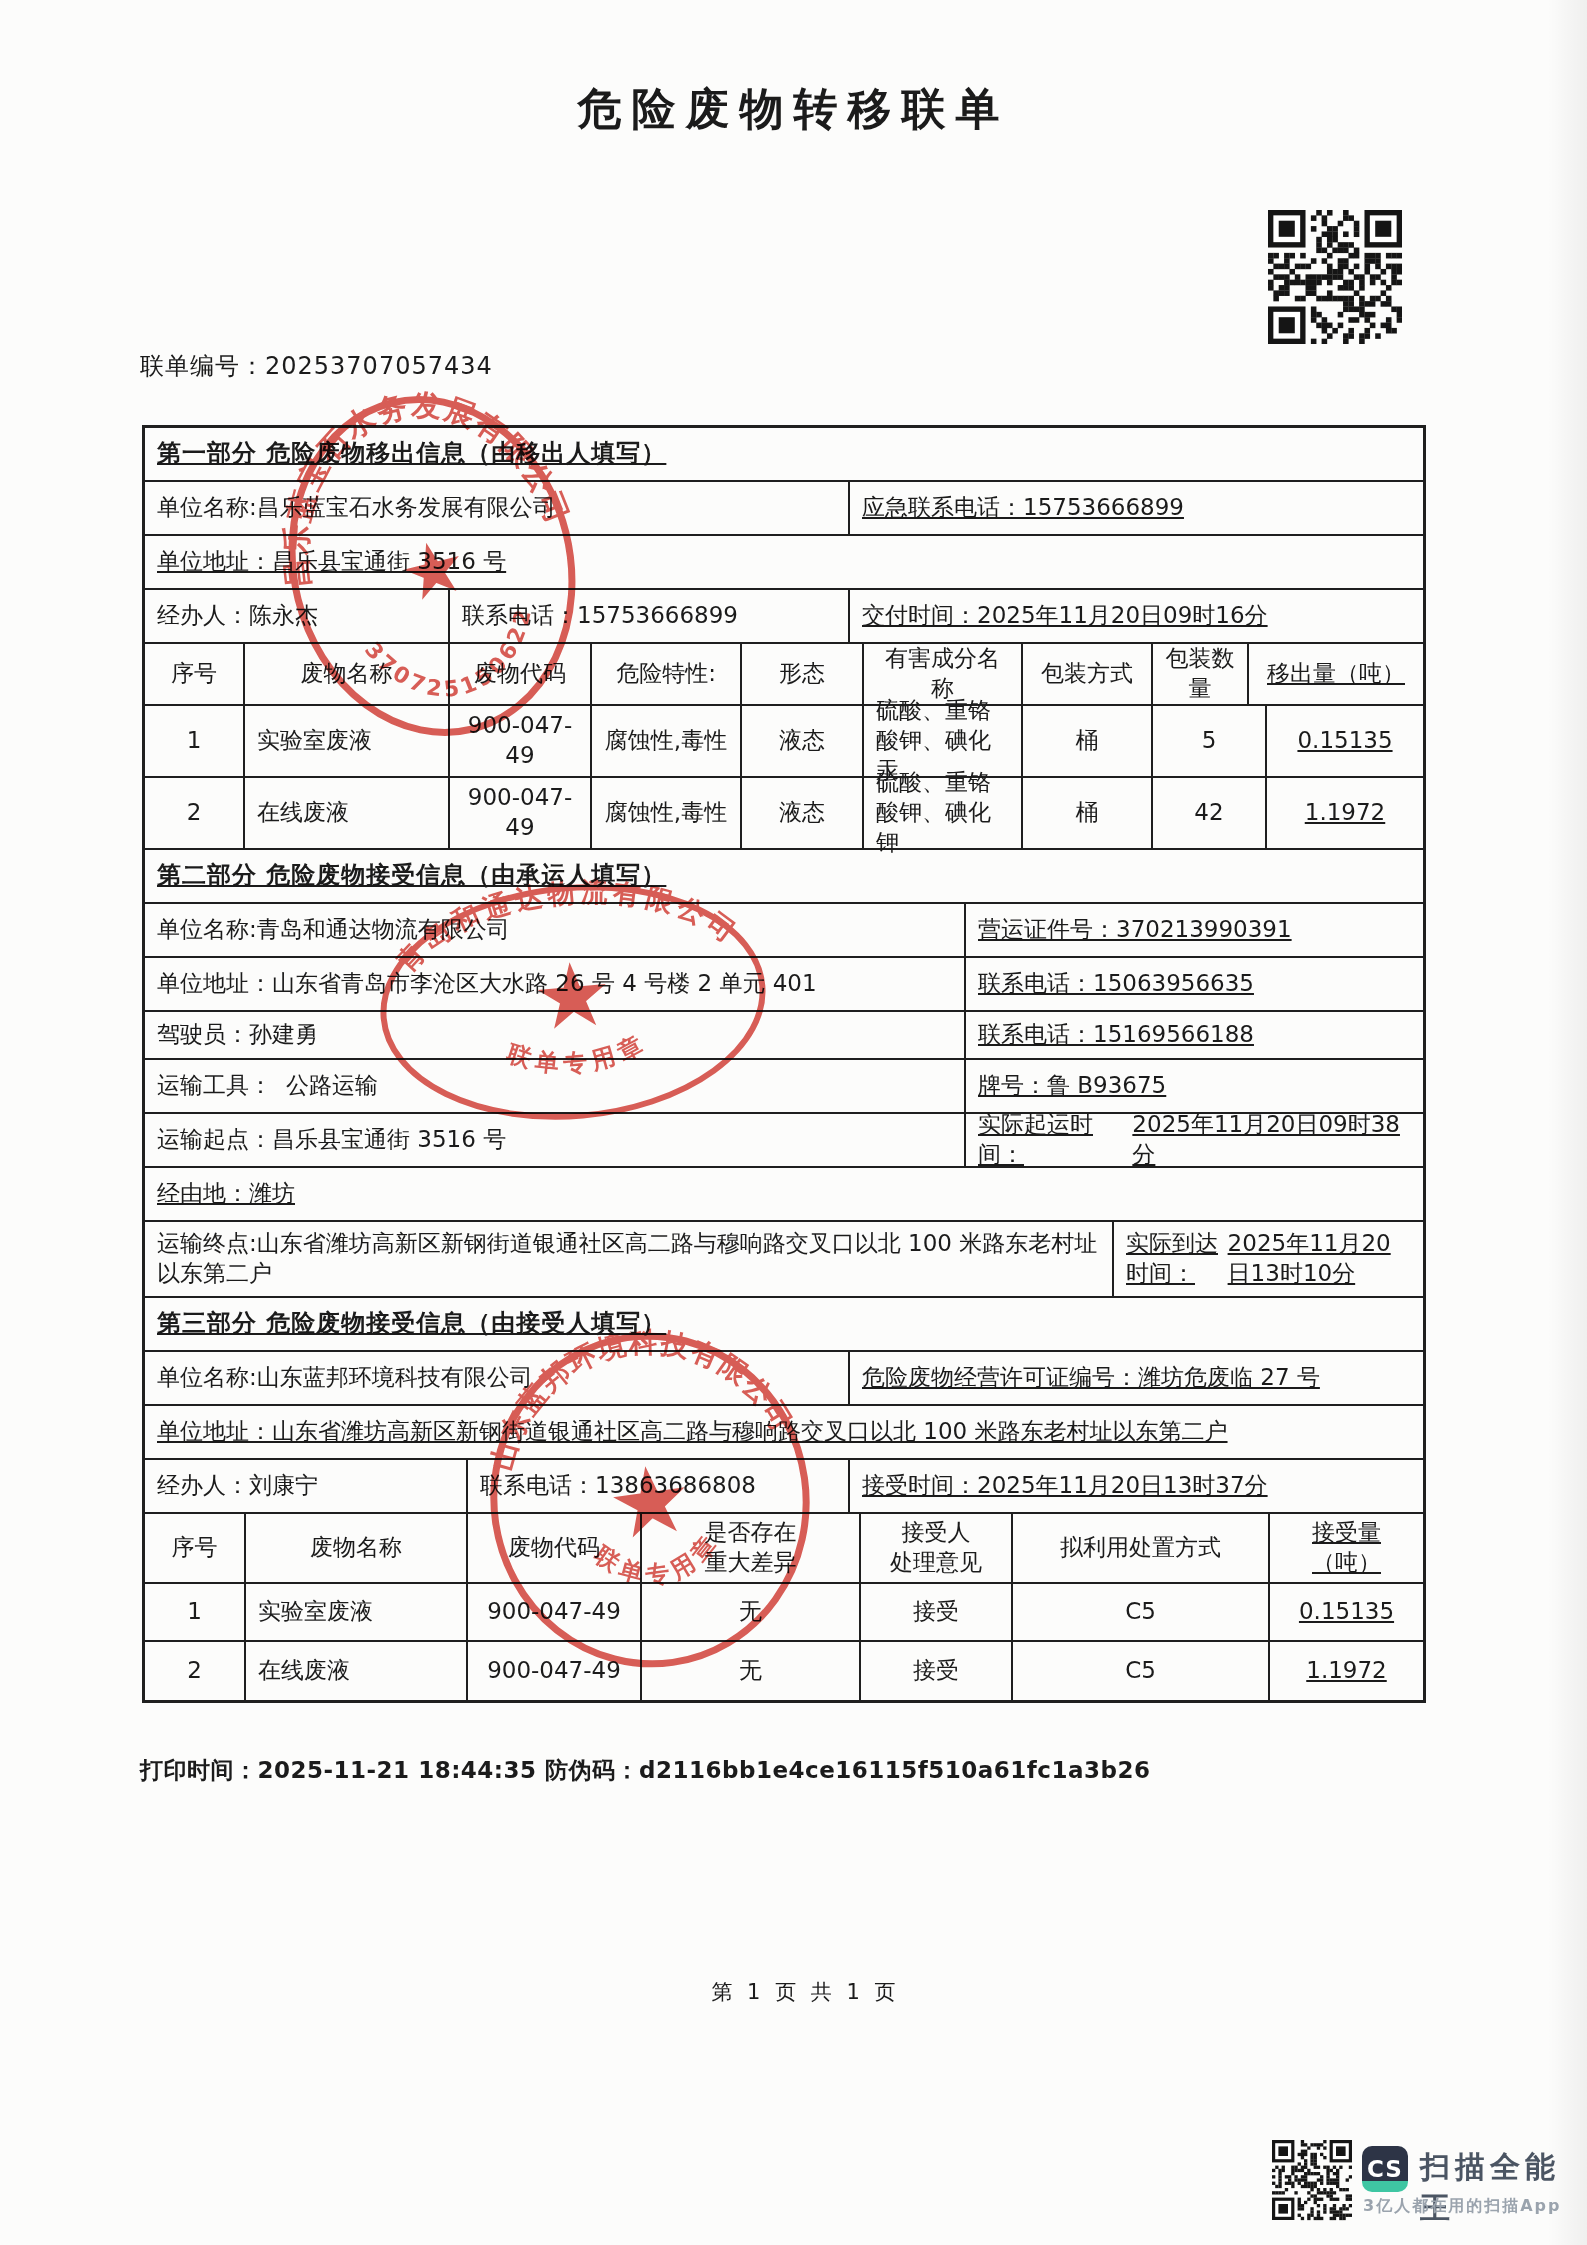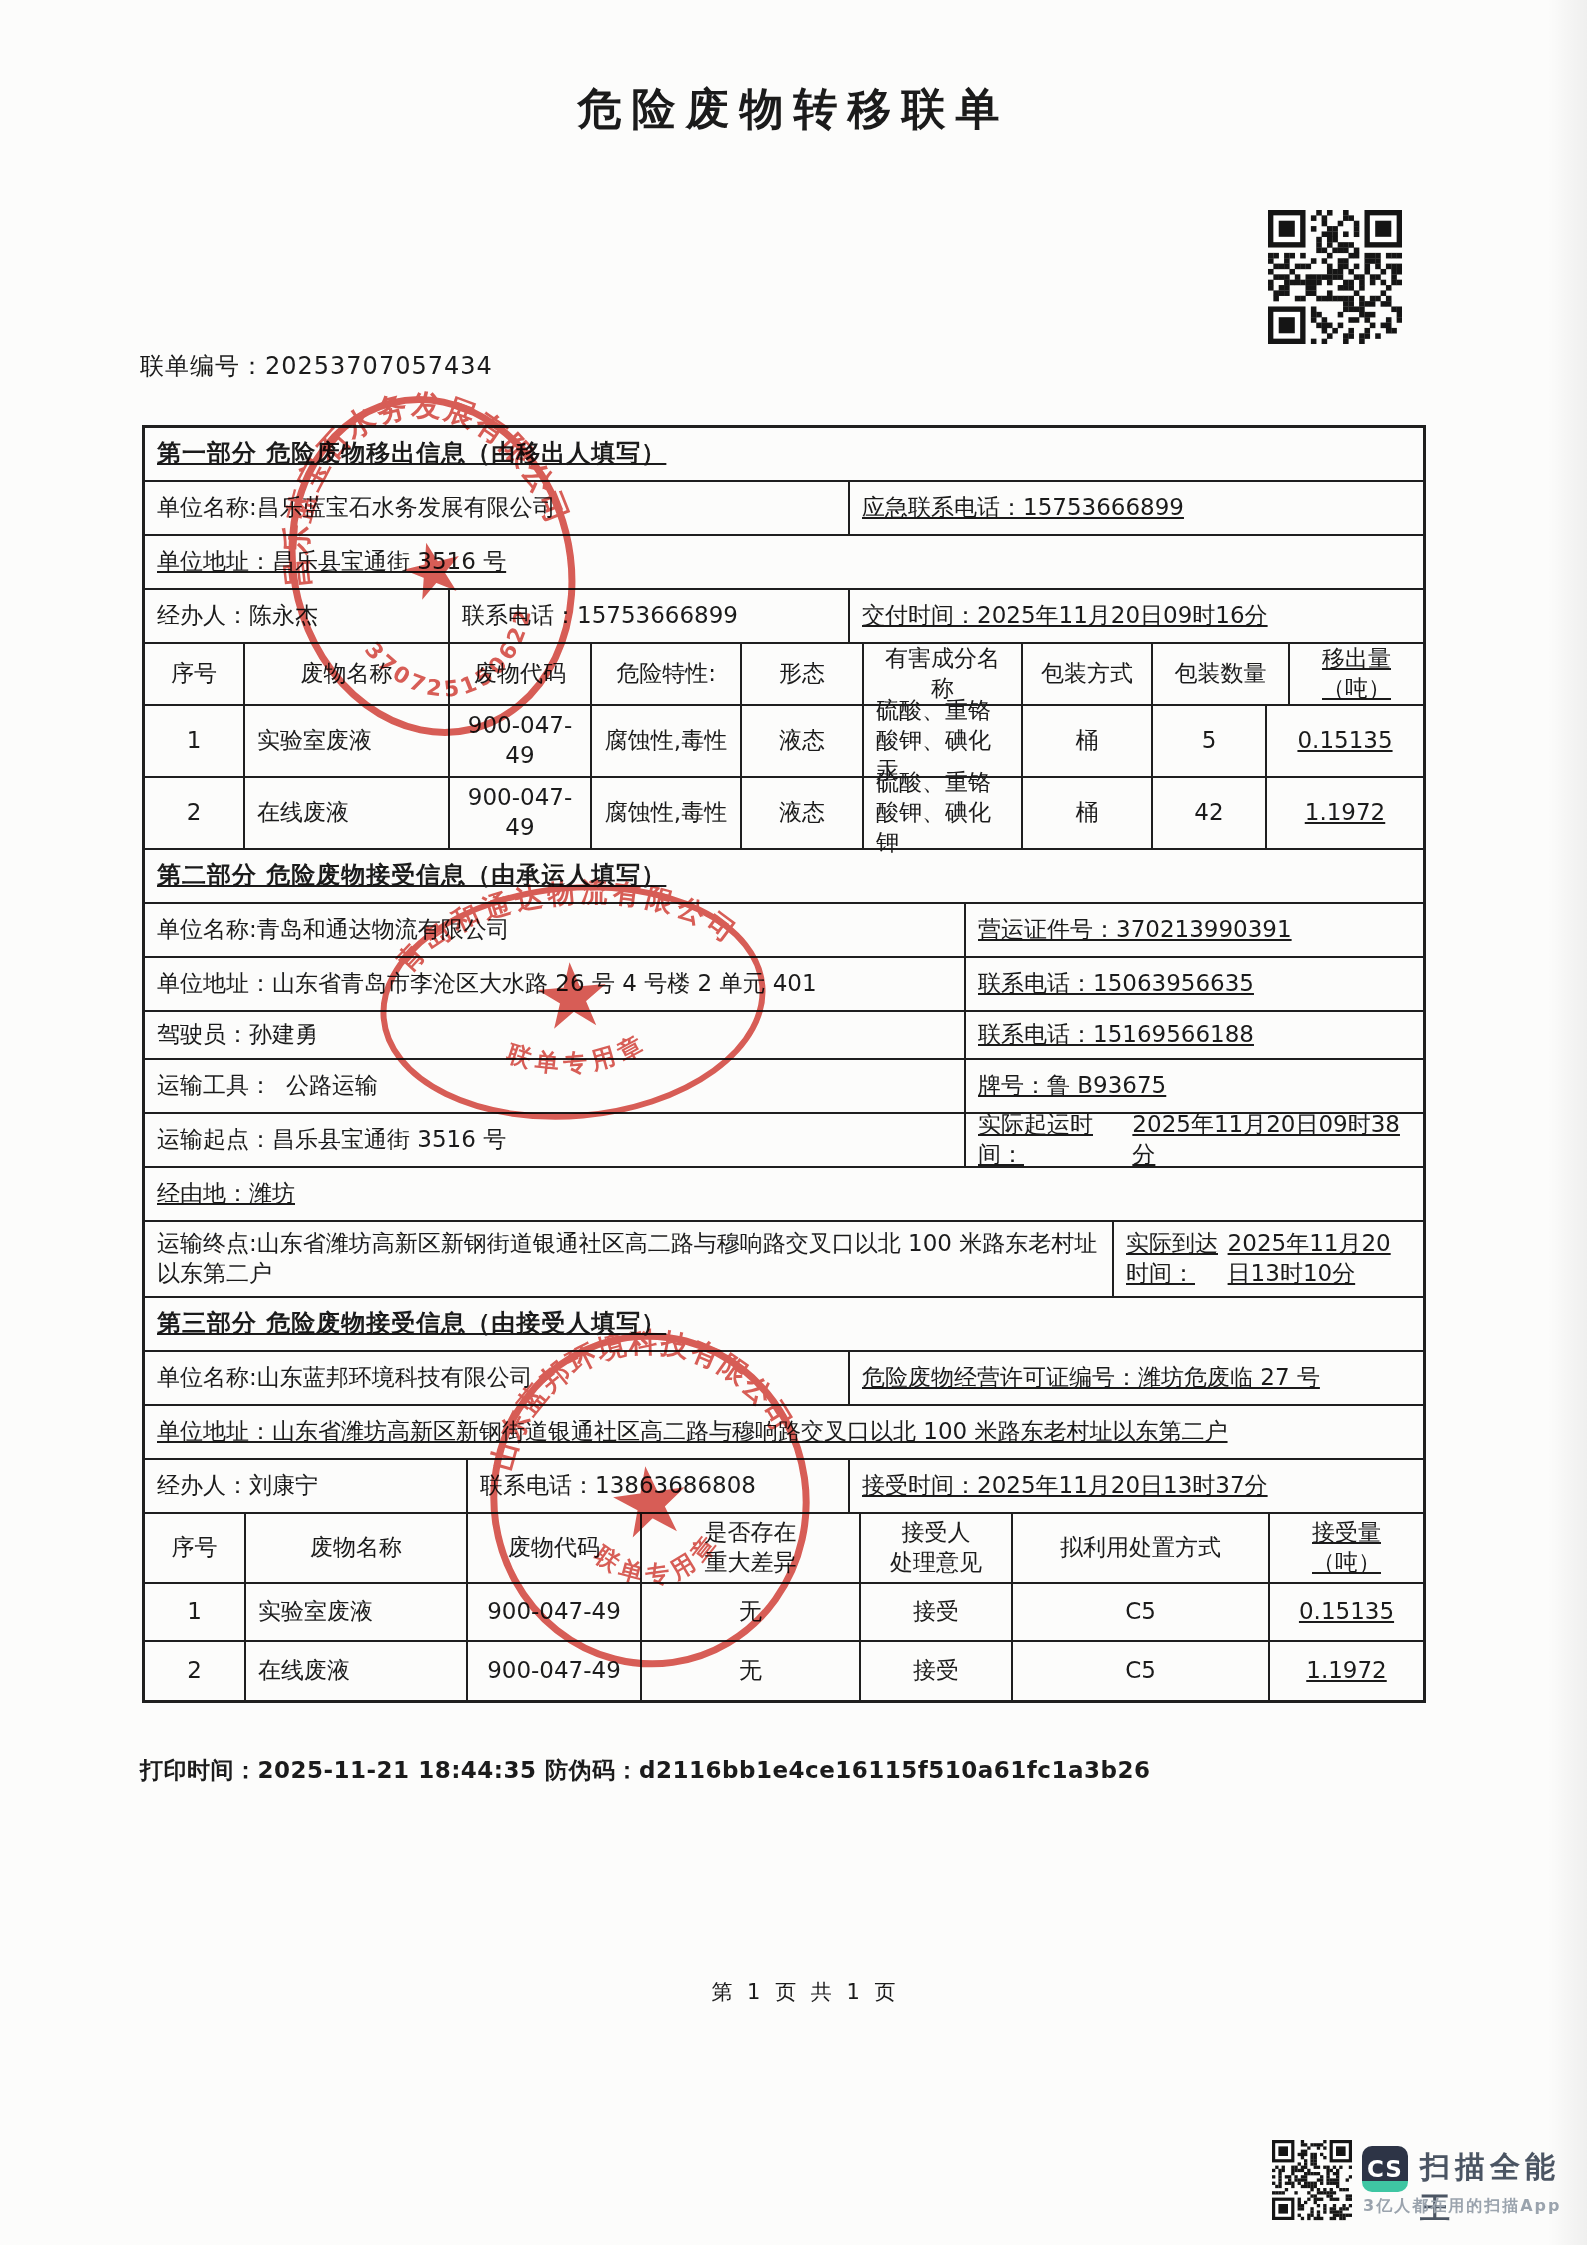--- a/index.html
+++ b/index.html
@@ -302,21 +302,21 @@
       </div>
     </div>
     <div class="trow" style="height:62px">
       <div class="tcell center pre" style="width:100px">序号</div>
       <div class="tcell center pre" style="width:205px">废物名称</div>
       <div class="tcell center pre" style="width:142px">废物代码</div>
       <div class="tcell center pre" style="width:150px">危险特性:</div>
       <div class="tcell center pre" style="width:122px">形态</div>
       <div class="tcell center pre" style="width:159px">有害成分名称</div>
       <div class="tcell center pre" style="width:130px">包装方式</div>
-      <div class="tcell center pre" style="width:137px">包装数量</div>
+      <div class="tcell center pre" style="width:96px">包装数量</div>
       <div class="tcell center pre">移出量（吨）</div>
     </div>
     <div class="trow" style="height:72px">
       <div class="tcell center" style="width:100px">1</div>
       <div class="tcell left" style="width:205px">实验室废液</div>
       <div class="tcell center" style="width:142px">900-047-49</div>
       <div class="tcell center" style="width:150px">腐蚀性,毒性</div>
       <div class="tcell center" style="width:122px">液态</div>
       <div class="tcell left" style="width:159px">硫酸、重铬酸钾、碘化汞</div>
       <div class="tcell center" style="width:130px">桶</div>

